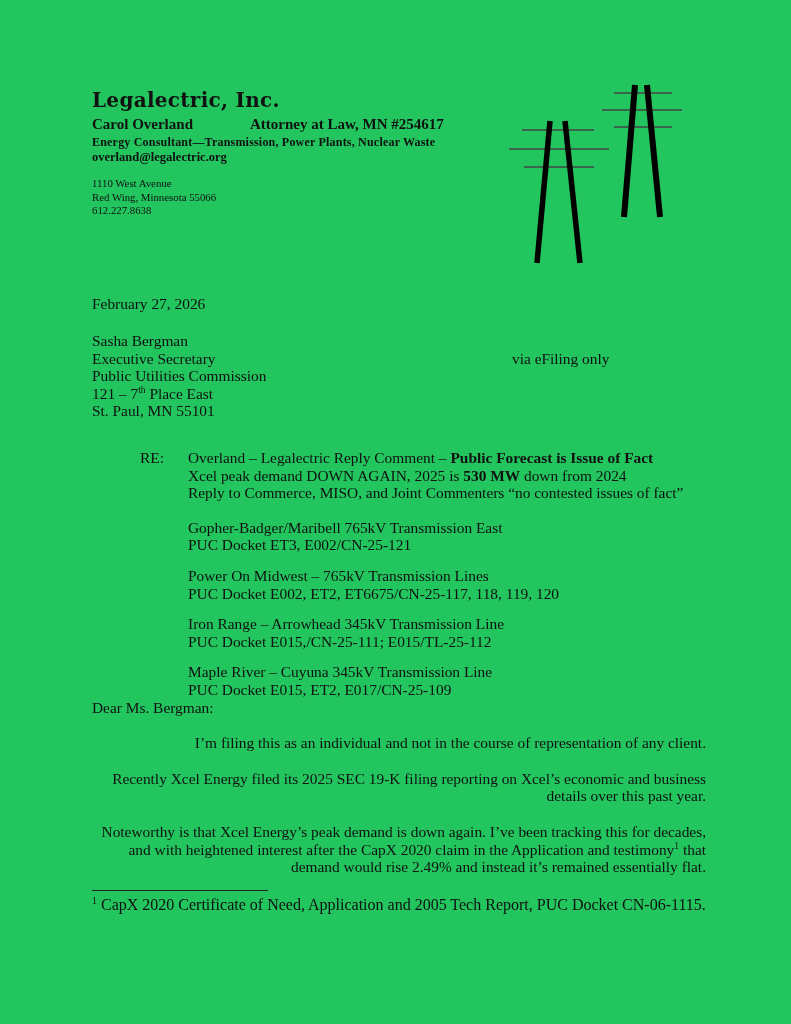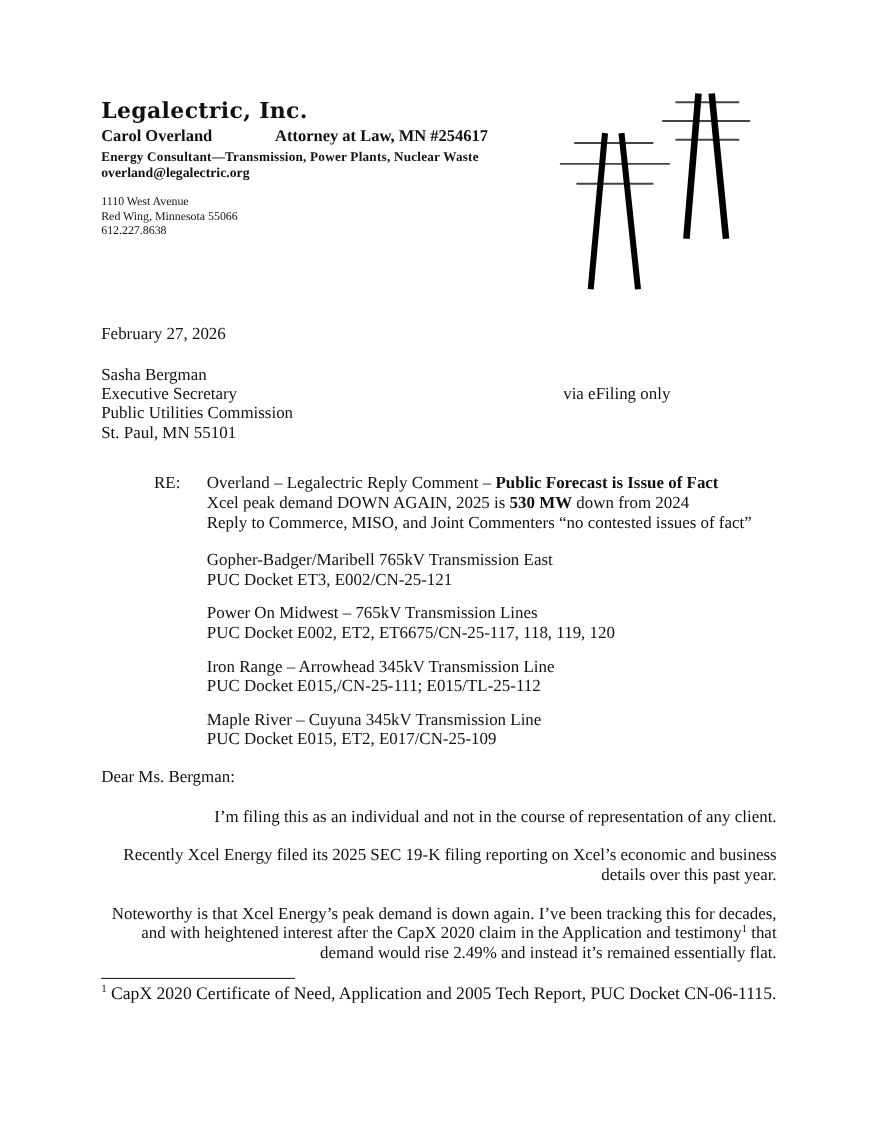--- a/index.html
+++ b/index.html
@@ -4,21 +4,21 @@
 <style>
   html, body {
     margin: 0;
     padding: 0;
     background: #e8e8e8;
   }
   .page {
     position: relative;
     width: 791px;
     height: 1024px;
-    background: #ffffff;
+    background: #22c55e;
     margin: 0 auto;
     overflow: hidden;
     color: #111111;
     font-family: "Liberation Serif", serif;
     font-size: 15.4px;
     line-height: 17.6px;
     box-sizing: border-box;
     padding: 88px 79px 0 92px;
   }
   
@@ -74,21 +74,21 @@
   .re-block { margin-top: 29px; display: flex; }
   .re-label {
     flex: 0 0 48px;
     margin-left: 48px;
   }
   .re-content { flex: 1; }
   .bold { font-weight: bold; }
   .dockets { margin-top: 17px; }
   .docket { margin-bottom: 13px; }
   .docket:last-child { margin-bottom: 0; }
-  .salutation { margin-top: 17px; }
+  .salutation { }
   .para { margin-top: 18px; max-width: 614px; text-align: right; }
   
   .footnote-sep {
     margin-top: 14px;
     width: 176px;
     border-top: 1.4px solid #222222;
   }
   .footnote {
     margin-top: 6px;
     font-size: 16px;
@@ -135,20 +135,21 @@
 
   <div class="date">February 27, 2026</div>
 
   <div class="recipient">
     <div>Sasha Bergman</div>
     <div class="recipient-row">
       <span>Executive Secretary</span>
       <span class="efiling">via eFiling only</span>
     </div>
     <div>Public Utilities Commission</div>
+    <div><span>121 – 7</span><sup>th</sup><span> Place East</span></div>
     <div>St. Paul, MN  55101</div>
   </div>
 
   <div class="re-block">
     <span class="re-label">RE:</span>
     <div class="re-content">
       <div><span>Overland – Legalectric Reply Comment – </span><span class="bold">Public Forecast is Issue of Fact</span></div>
       <div><span>Xcel peak demand DOWN AGAIN, 2025 is </span><span class="bold">530 MW</span><span> down from 2024</span></div>
       <div>Reply to Commerce, MISO, and Joint Commenters “no contested issues of fact”</div>
 

